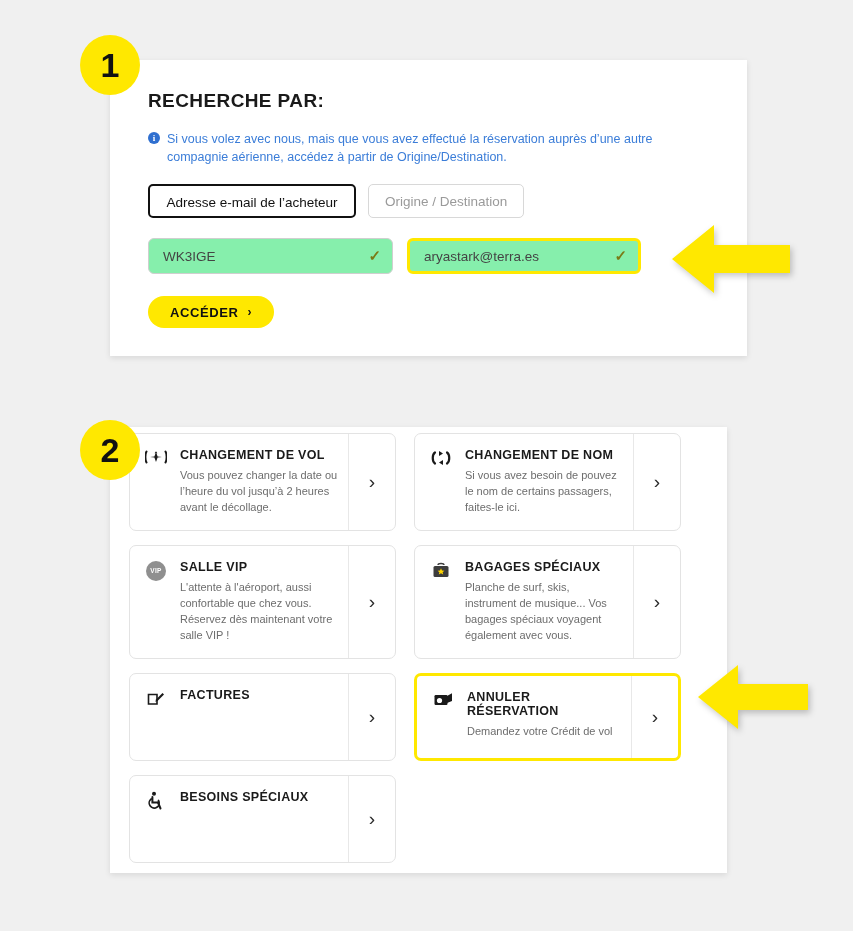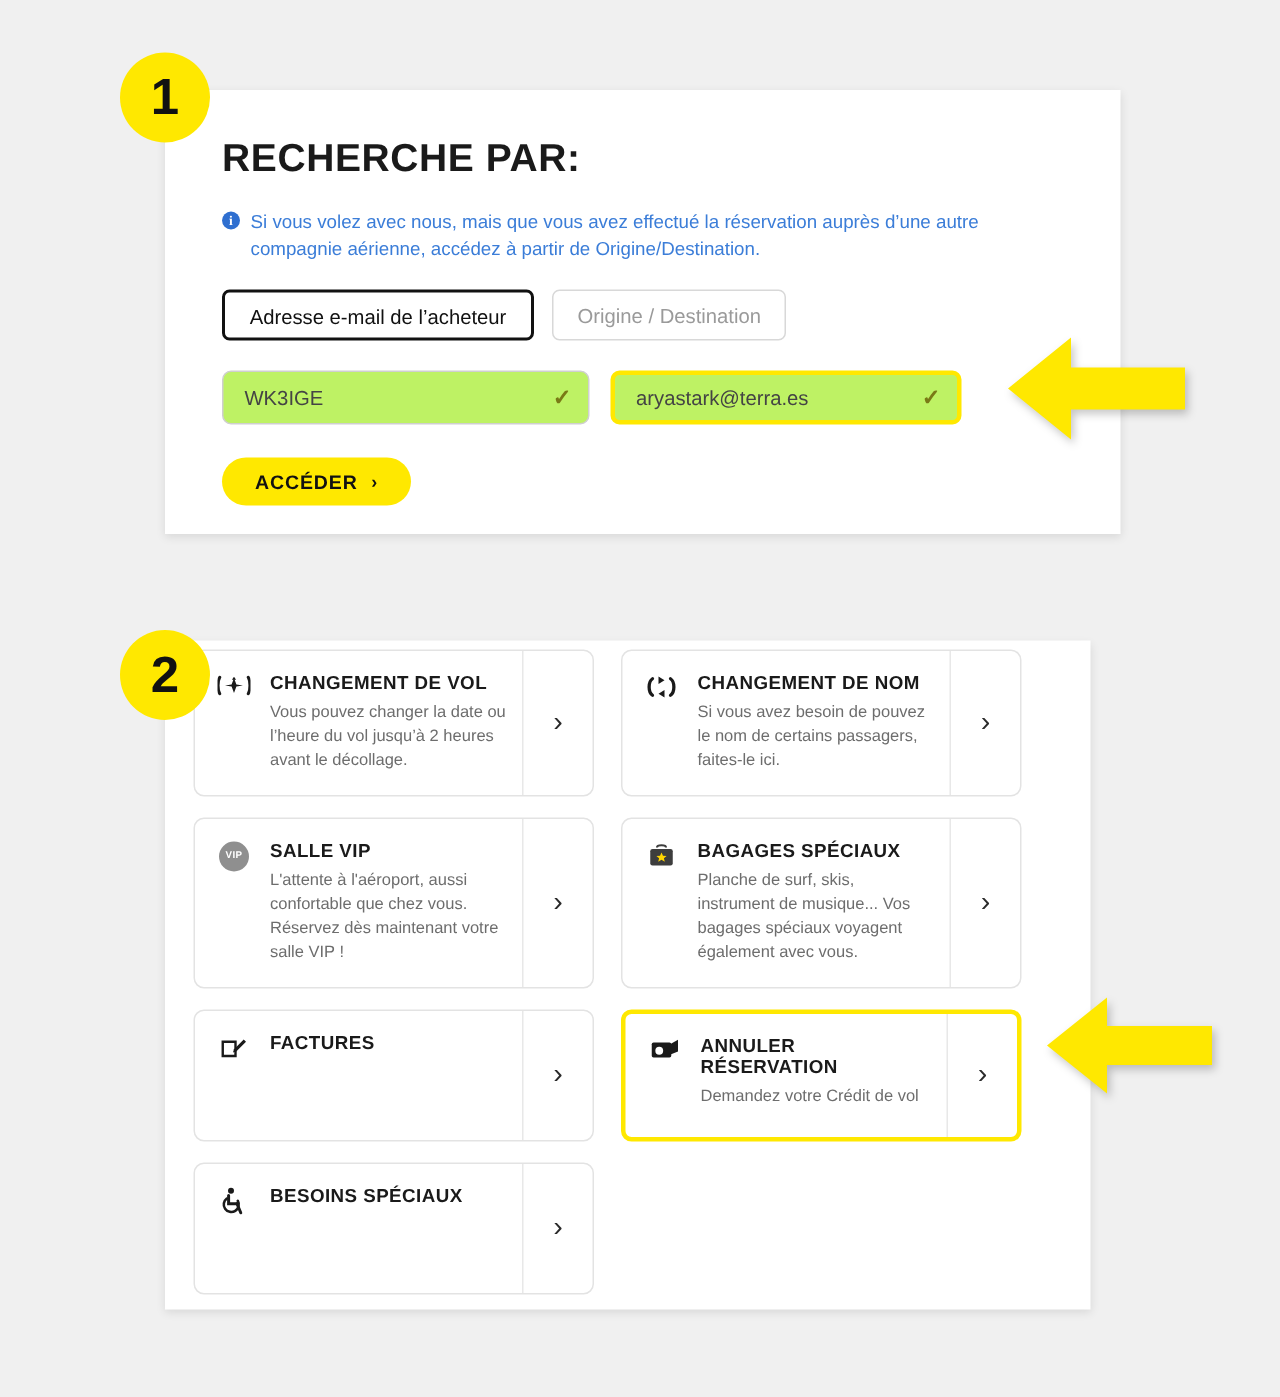--- a/index.html
+++ b/index.html
@@ -52,21 +52,21 @@
     font-family: "Liberation Sans", sans-serif;
   }
   #badge-1 { left: 80px; top: 35px; }
   #badge-2 { left: 80px; top: 420px; }
 
   
   .search-inner {
     padding: 30px 38px 0 38px;
   }
   .section-title {
-    font-size: 26px;
+    font-size: 19px;
     font-weight: bold;
     color: #1a1a1a;
     letter-spacing: 0.4px;
     margin: 0 0 18px 0;
     font-family: "Liberation Sans", sans-serif;
   }
   .notice {
     display: flex;
     align-items: flex-start;
     gap: 7px;
@@ -122,21 +122,21 @@
   .fields {
     display: flex;
     gap: 14px;
     margin-bottom: 22px;
   }
   .field {
     position: relative;
     height: 36px;
     box-sizing: border-box;
     border-radius: 6px;
-    background: #bef264;
+    background: #86efac;
     display: flex;
     align-items: center;
     padding: 0 30px 0 14px;
   }
   .field.code {
     width: 245px;
     border: 1px solid #cfcfcf;
   }
   .field.email {
     width: 234px;

